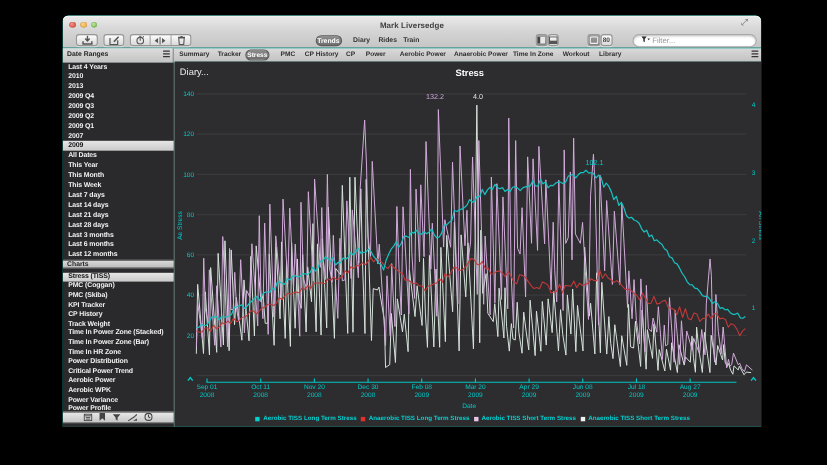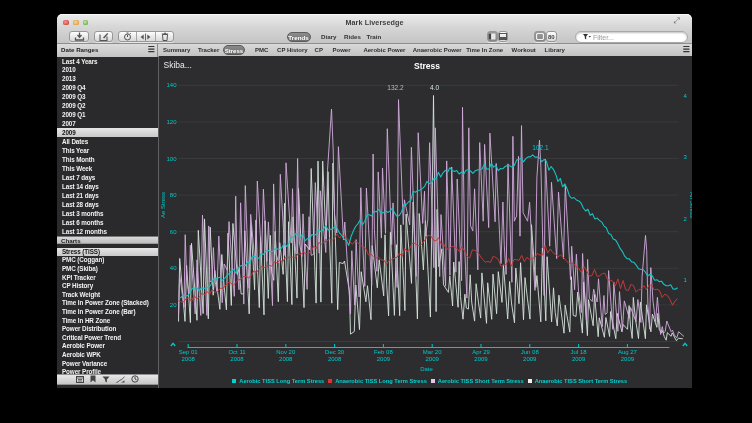--- a/index.html
+++ b/index.html
@@ -214,21 +214,21 @@
         <path d="M5 6.5 l3.5-2 v2 z" fill="#444"></path>
       </svg>
     <svg width="8" height="8" viewBox="0 0 8 8">
         <circle cx="4" cy="4" r="3.2" fill="none" stroke="#444"></circle>
         <path d="M4 4 V1.8 M4 4 L5.6 4.8" stroke="#444"></path>
       </svg>
   </div>
   <div id="sb-below"></div>
   <div id="divider"></div>
   <div id="chartpanel">
-    <div id="more">Skiba...</div>
+    <div id="more">Diary...</div>
     <div id="ctitle">Stress</div>
     <svg id="plot" width="533.5" height="332" viewBox="0 0 533.5 332" style="position:absolute;left:0;top:0;">
       <line x1="19.5" y1="285.5" x2="519.5" y2="285.5" stroke="#3a3a3c" stroke-width="1"></line>
         <line x1="19.5" y1="248.9" x2="519.5" y2="248.9" stroke="#3a3a3c" stroke-width="1"></line>
         <line x1="19.5" y1="212.3" x2="519.5" y2="212.3" stroke="#3a3a3c" stroke-width="1"></line>
         <line x1="19.5" y1="175.7" x2="519.5" y2="175.7" stroke="#3a3a3c" stroke-width="1"></line>
         <line x1="19.5" y1="139.1" x2="519.5" y2="139.1" stroke="#3a3a3c" stroke-width="1"></line>
         <line x1="19.5" y1="102.5" x2="519.5" y2="102.5" stroke="#3a3a3c" stroke-width="1"></line>
         <line x1="19.5" y1="65.9" x2="519.5" y2="65.9" stroke="#3a3a3c" stroke-width="1"></line>
         <line x1="19.5" y1="29.3" x2="519.5" y2="29.3" stroke="#3a3a3c" stroke-width="1"></line>

